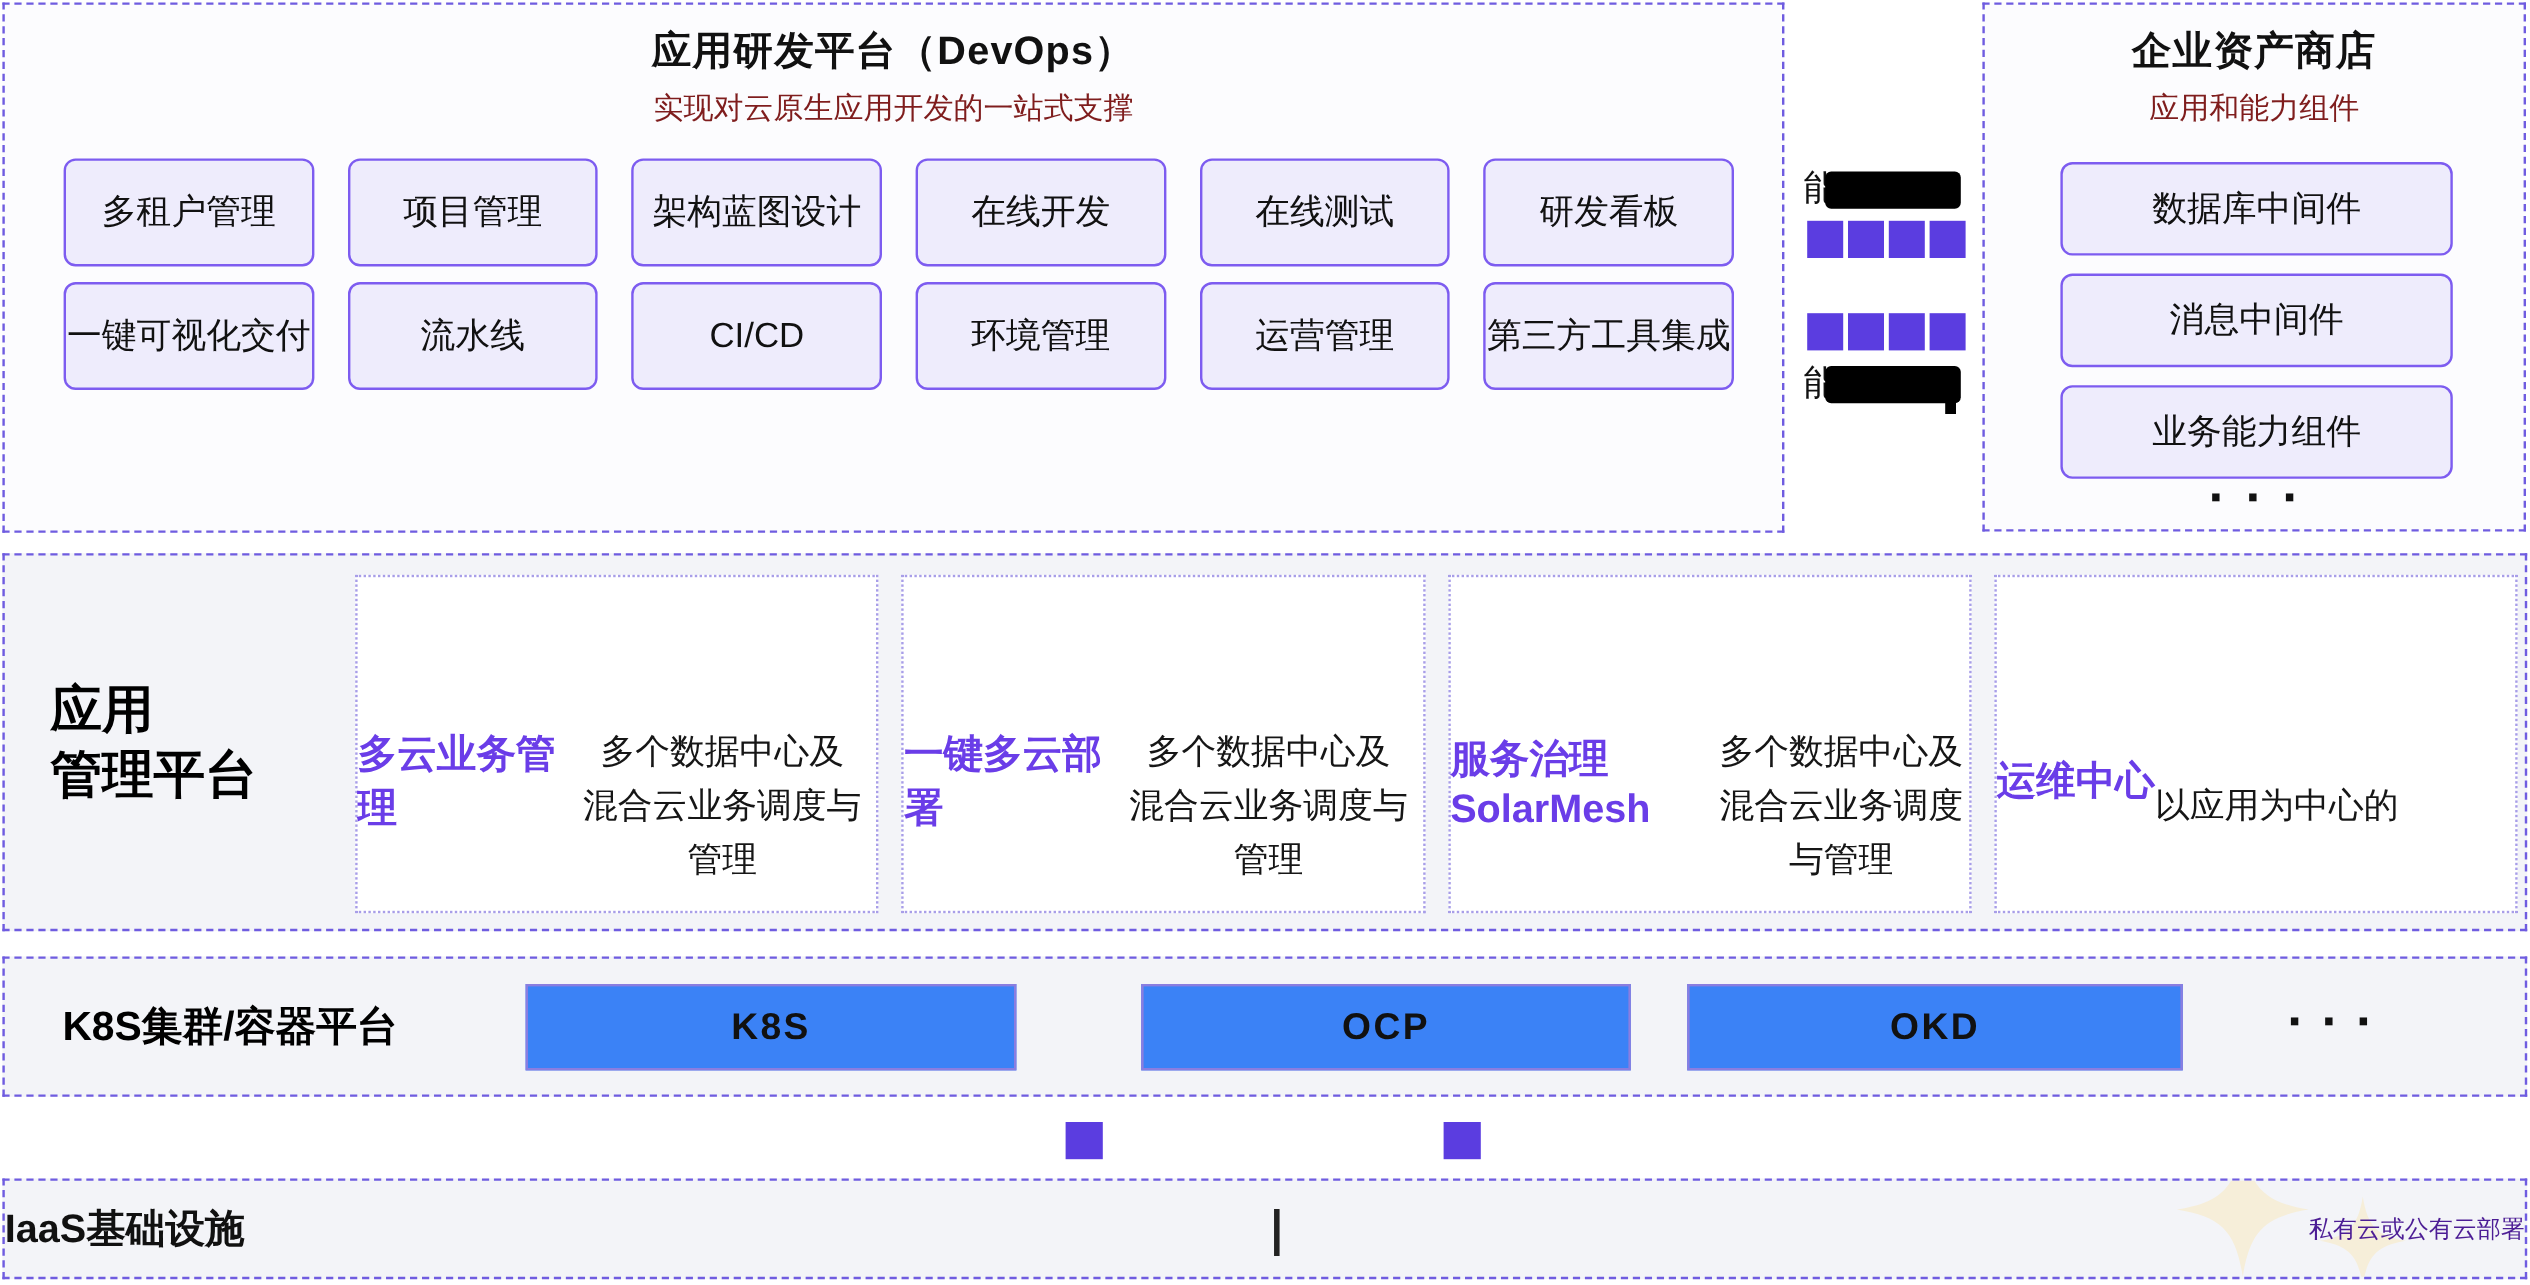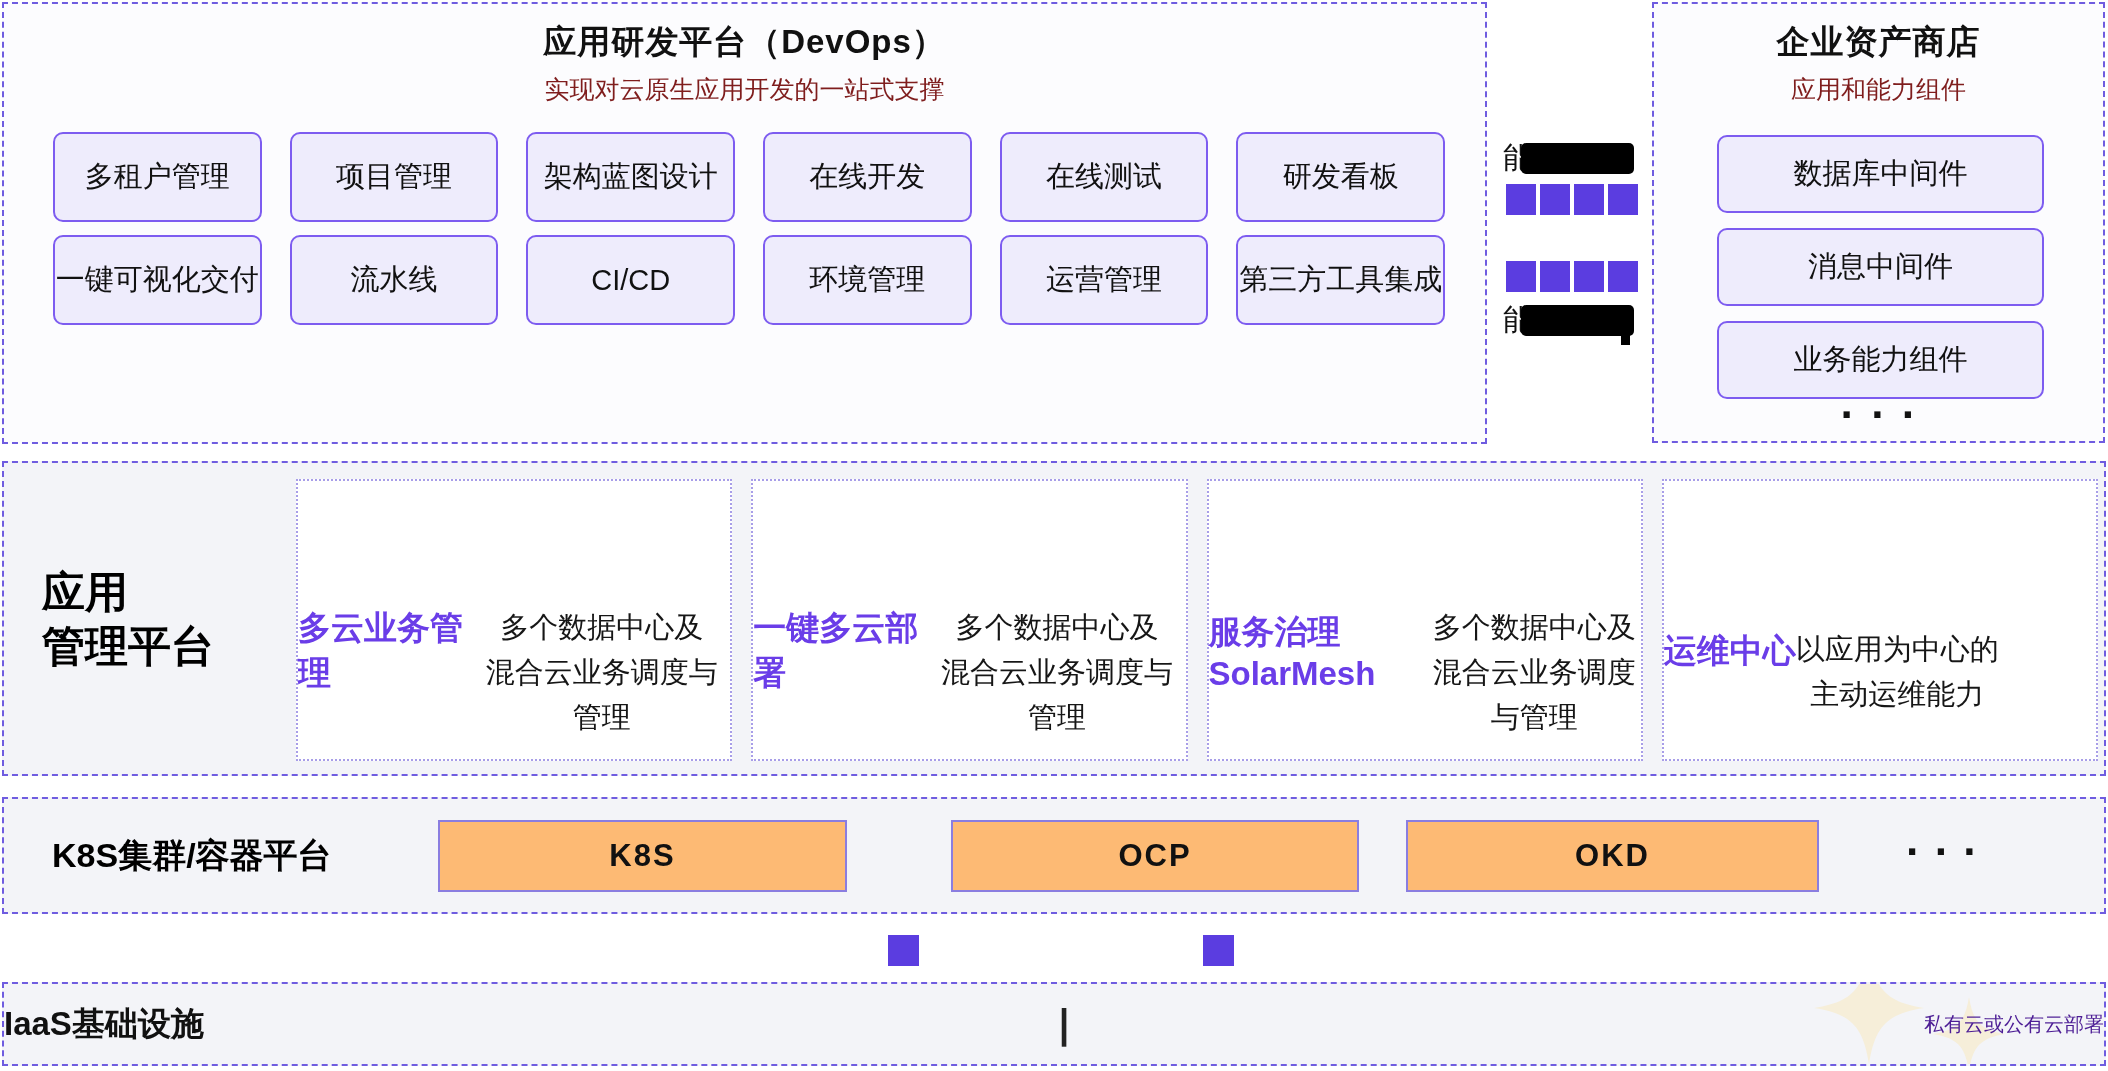--- a/index.html
+++ b/index.html
@@ -86,21 +86,21 @@
   .card-title { font-size:33px; font-weight:bold; color:#6a3de8; }
   .card-desc { margin-top:42px; font-size:29px; line-height:45px; text-align:center; color:#161616; }
 
   
   .k8s-band { top:797px; height:117px; }
   .k8s-label {
     position:absolute; left:48px; top:50%; transform:translateY(-50%);
     font-size:34px; font-weight:bold; color:#000;
   }
   .kbox {
-    position:absolute; top:21px; height:72px; background:#fdba74;
+    position:absolute; top:21px; height:72px; background:#3b82f6;
     border:2px solid #8a7de0;
     display:flex; align-items:center; justify-content:center;
     font-size:31px; font-weight:bold; letter-spacing:2px;
   }
   .k1 { left:434px; width:409px; }
   .k2 { left:947px; width:408px; }
   .k3 { left:1402px; width:413px; }
   .k8s-dots {
     position:absolute; left:1902px; top:50%; transform:translateY(-58%);
     font-size:44px; font-weight:bold; letter-spacing:14px;
@@ -206,21 +206,20 @@
         <div class="card-title">服务治理SolarMesh</div>
         <div class="card-desc">
           <div>多个数据中心及</div>
           <div>混合云业务调度与管理</div>
         </div>
       </div>
       <div class="card">
         <div class="card-title">运维中心</div>
         <div class="card-desc">
           <div>以应用为中心的</div>
-          <div>主动运维能力</div>
         </div>
       </div>
     </div>
   </section>
 
   <section class="band k8s-band">
     <div class="k8s-label">K8S集群/容器平台</div>
     <div class="kbox k1">K8S</div>
     <div class="kbox k2">OCP</div>
     <div class="kbox k3">OKD</div>

